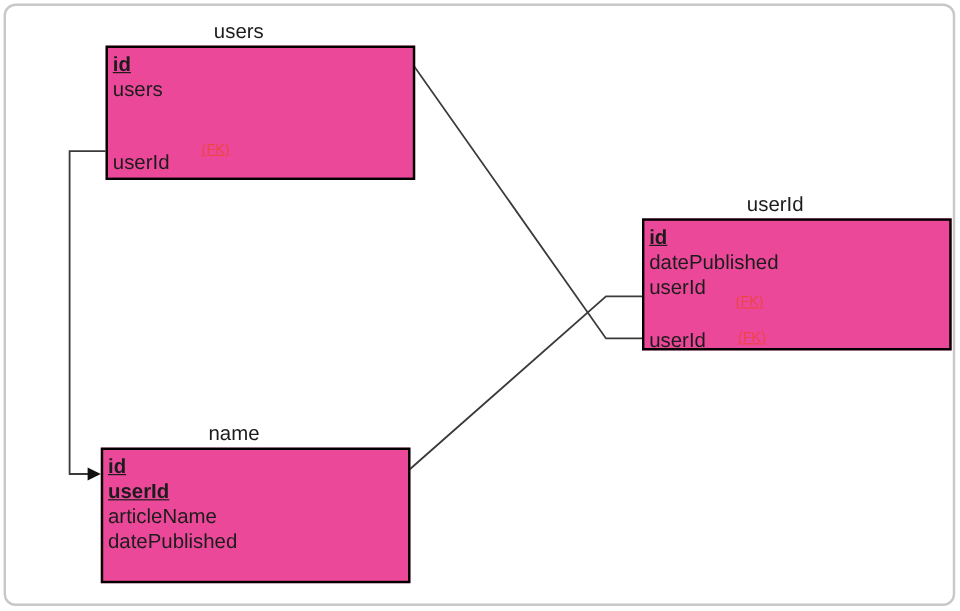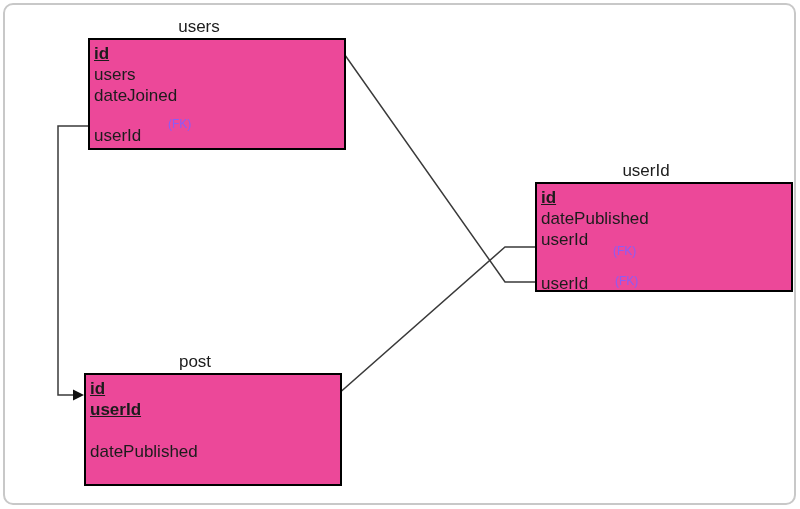--- a/index.html
+++ b/index.html
@@ -55,22 +55,23 @@
   }
   .field.pk {
     font-weight: bold;
     text-decoration: underline;
   }
   .fk-label {
     position: absolute;
     height: 14px;
     line-height: 14px;
     font-size: 12px;
-    color: #8b5cf6;
+    color: #ef4444;
     white-space: nowrap;
+    text-decoration: underline;
   }
 </style>
 </head>
 <body>
 
 <div class="stage">
 
   <svg class="wires" viewBox="0 0 800 509" fill="none">
 
     <polyline points="88,126 58,126 58,395 74,395" stroke="#3a3a3a" stroke-width="1.5"></polyline>
@@ -83,36 +84,36 @@
     <polygon points="306,395 317,389.5 317,400.5" fill="#111111"></polygon>
 
     <polyline points="156,108 163,108 163,139 156,139" stroke="#3a3a3a" stroke-width="1.5"></polyline>
     <polyline points="596,228 603,228 603,267 596,267" stroke="#3a3a3a" stroke-width="1.5"></polyline>
   </svg>
 
   <div class="entity-title" style="left:88px; top:16px;">users</div>
   <div class="entity-box" style="left:88px; top:38px; height:112px;">
     <div class="field pk" style="left:4px; top:3px;">id</div>
     <div class="field" style="left:4px; top:24px;">users</div>
-    <div class="field" style="left:4px; top:45px;">dateJoined</div>
     <div class="field" style="left:4px; top:85px;">userId</div>
   </div>
   <div class="fk-label" style="left:168px; top:117px;">(FK)</div>
 
   <div class="entity-title" style="left:535px; top:160px;">userId</div>
   <div class="entity-box" style="left:535px; top:182px; height:110px;">
     <div class="field pk" style="left:4px; top:3px;">id</div>
     <div class="field" style="left:4px; top:24px;">datePublished</div>
     <div class="field" style="left:4px; top:45px;">userId</div>
     <div class="field" style="left:4px; top:89px;">userId</div>
   </div>
   <div class="fk-label" style="left:613px; top:244px;">(FK)</div>
   <div class="fk-label" style="left:615px; top:274px;">(FK)</div>
 
-  <div class="entity-title" style="left:84px; top:351px;">post</div>
+  <div class="entity-title" style="left:84px; top:351px;">name</div>
   <div class="entity-box" style="left:84px; top:373px; height:113px;">
     <div class="field pk" style="left:4px; top:3px;">id</div>
     <div class="field pk" style="left:4px; top:24px;">userId</div>
+    <div class="field" style="left:4px; top:45px;">articleName</div>
     <div class="field" style="left:4px; top:66px;">datePublished</div>
   </div>
 
   <div class="frame"></div>
 </div>
 
 </body></html>

